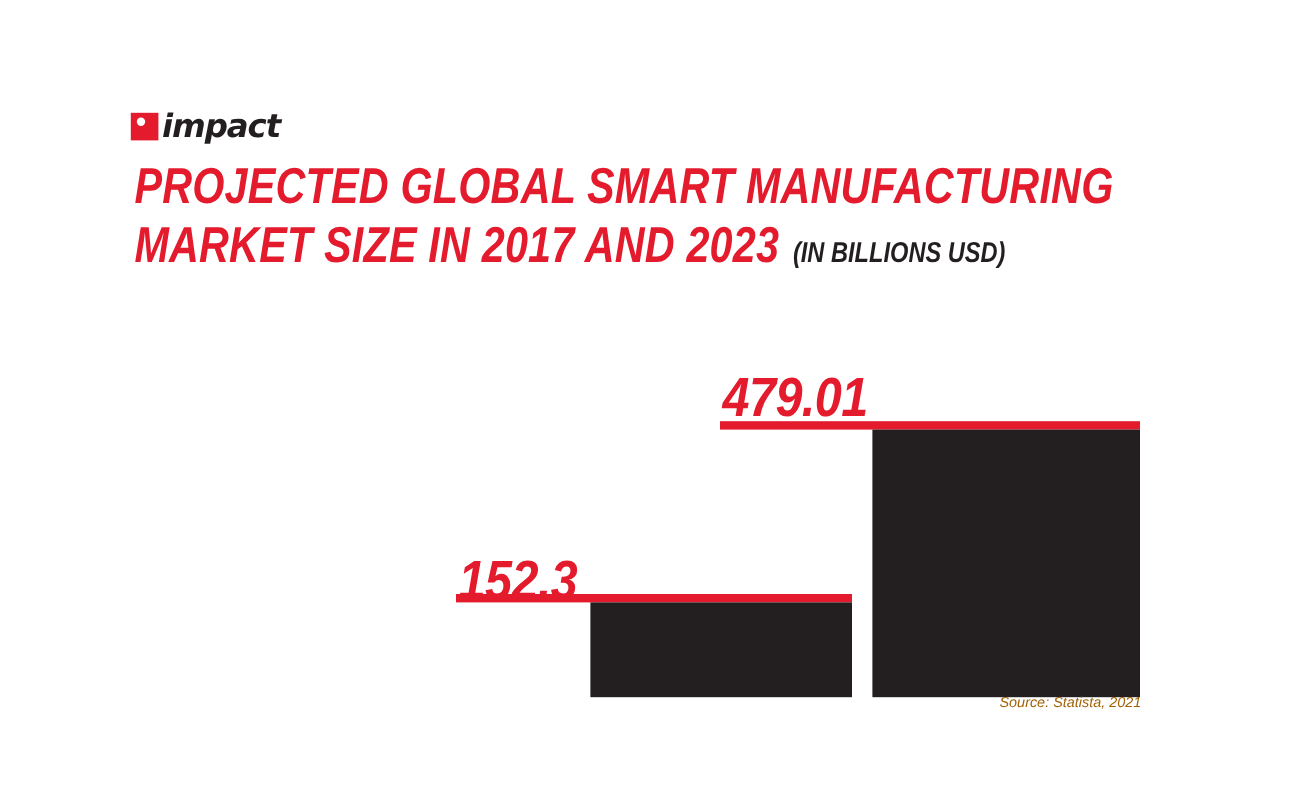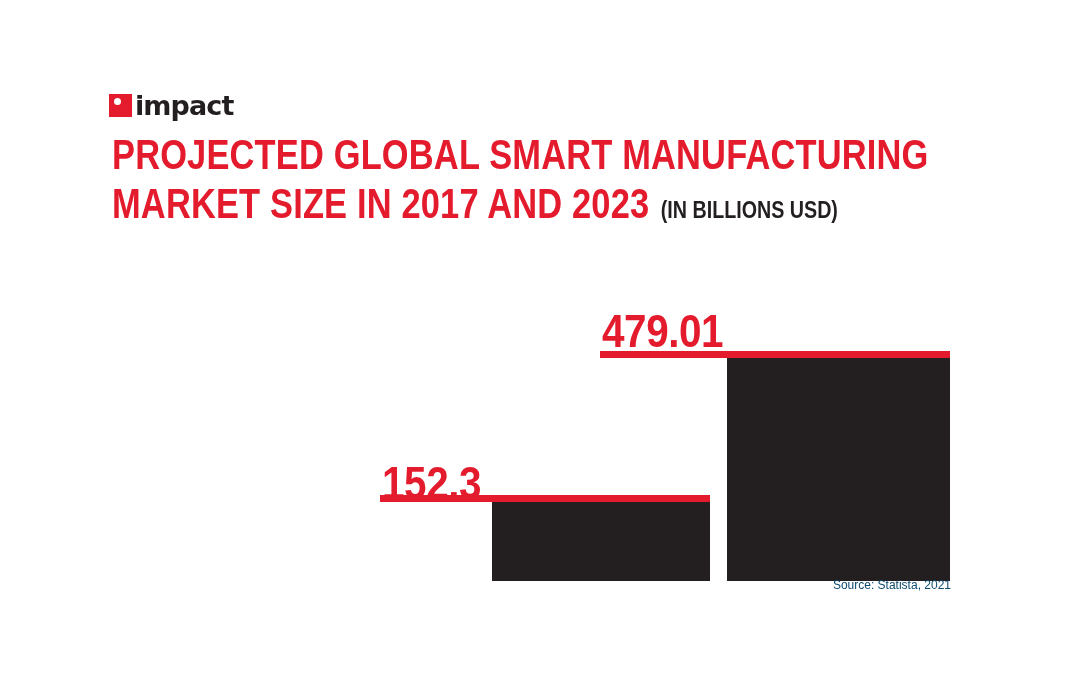--- a/index.html
+++ b/index.html
@@ -15,20 +15,21 @@
     position: relative;
   }
 
   #infographic {
     position: absolute;
     left: 0;
     top: 0;
     width: 1081px;
     height: 656px;
     background: #ffffff;
+    font-style: italic;
   }
 
   
   .logo {
     position: absolute;
     left: 109px;
     top: 90px;
     height: 30px;
     display: flex;
     align-items: center;
@@ -135,21 +136,21 @@
   #group-2017 .bar-rect { left: 492px; top: 486px; width: 218px; height: 79px; }
   #group-2017 .bar-value { left: 382px; top: 444px; }
 
   
   .source {
     position: absolute;
     right: 130px;
     top: 578px;
     font-family: "Liberation Sans", sans-serif;
     font-size: 12px;
-    color: #0c4a6e;
+    color: #a16207;
     white-space: nowrap;
     margin-left: 28px;
   }
 </style>
 </head>
 <body>
 
 <div id="infographic">
 
   <div class="logo">

